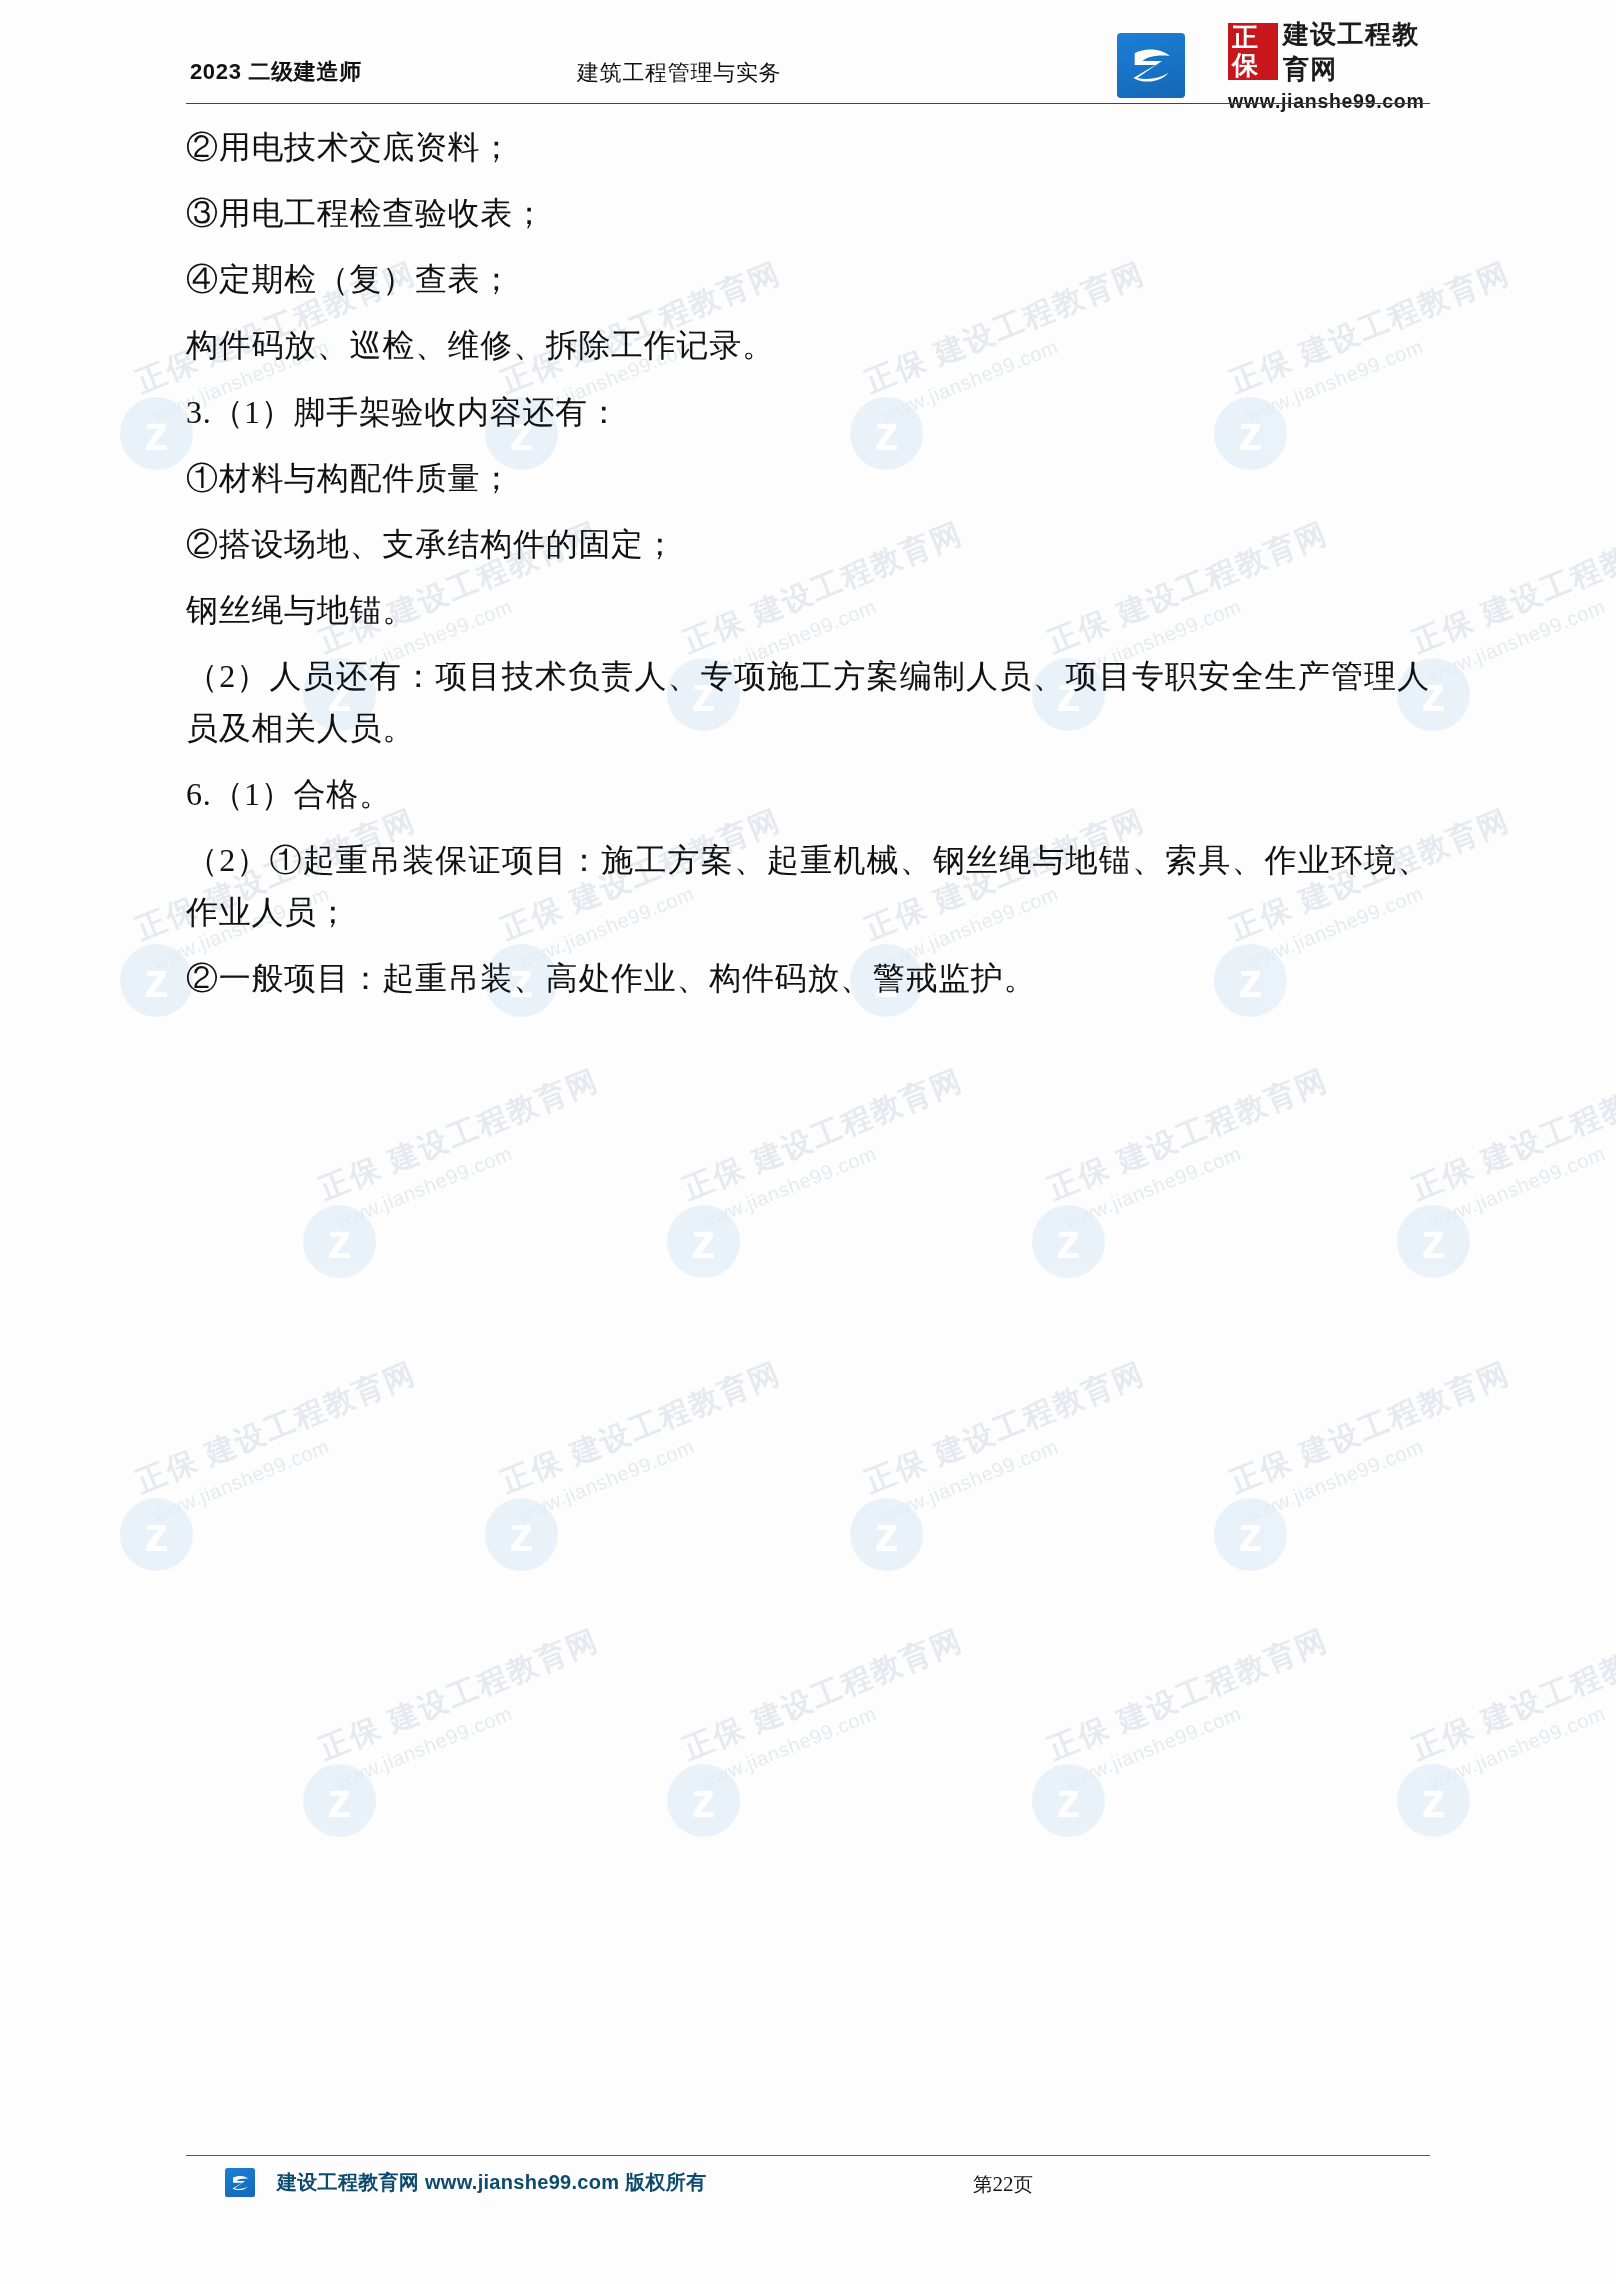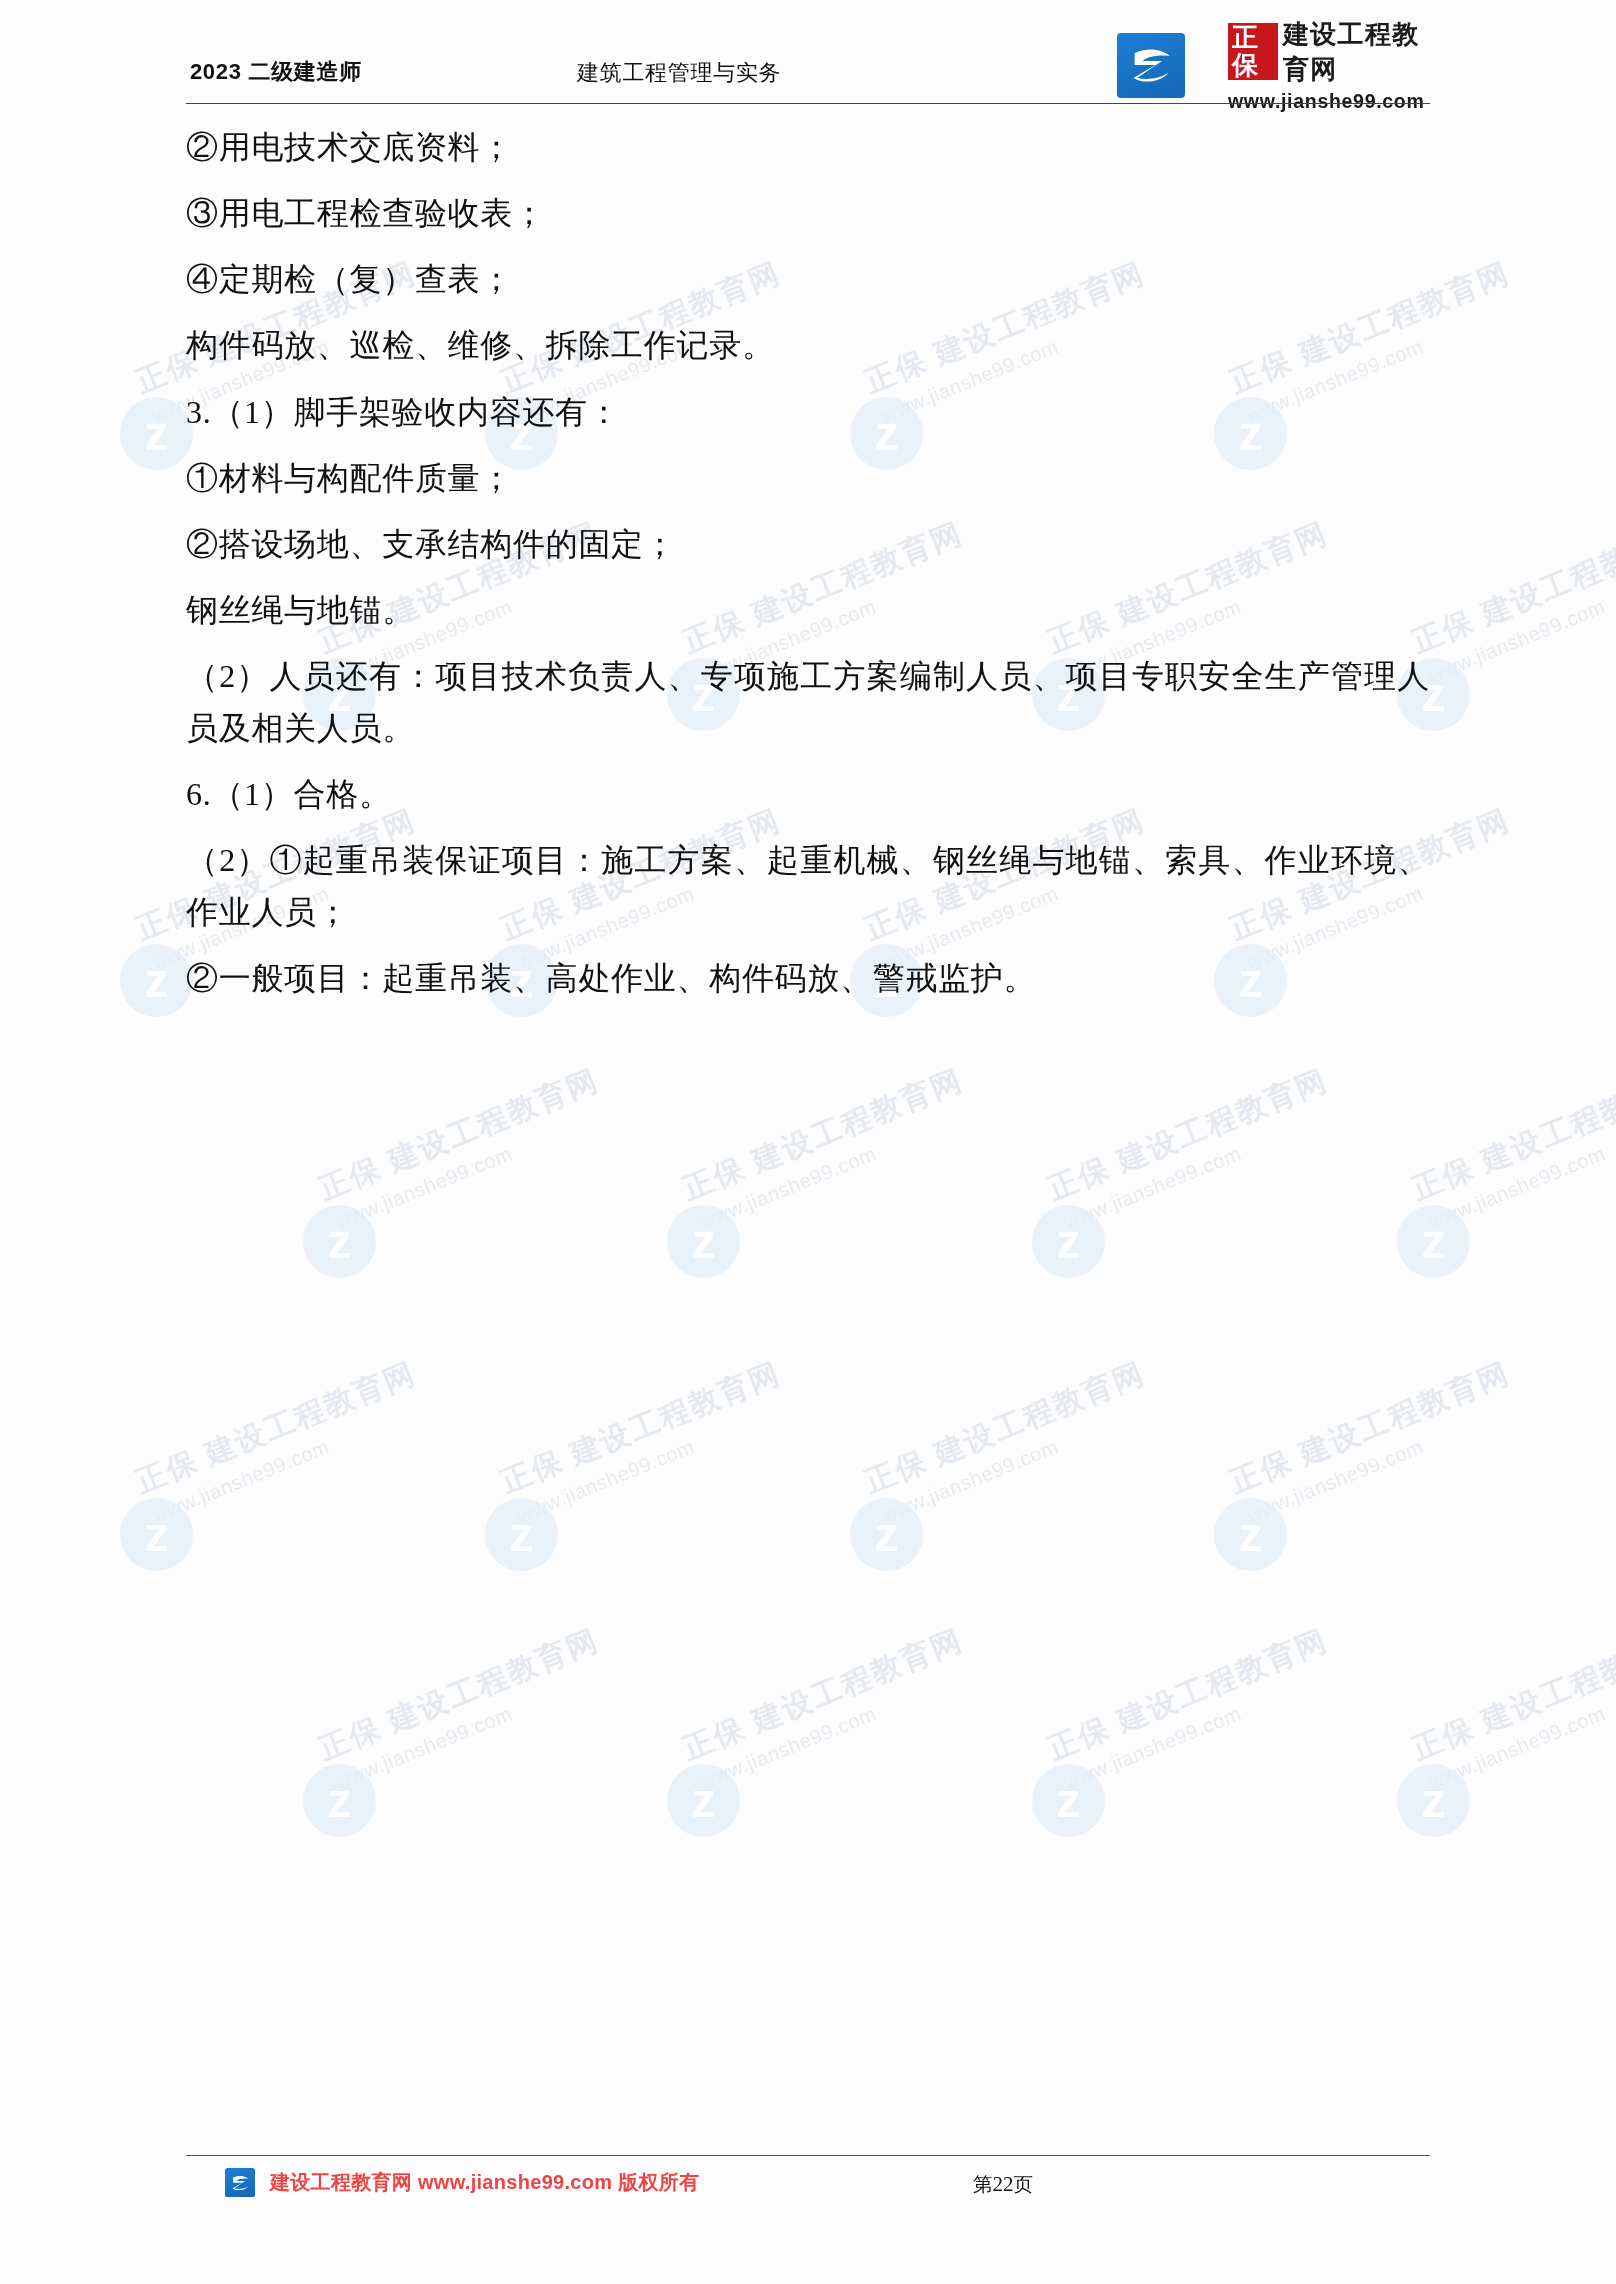--- a/index.html
+++ b/index.html
@@ -207,25 +207,25 @@
     width: 30px;
     height: 29px;
     background: linear-gradient(160deg, #1c7fd6 0%, #1567b5 100%);
     border-radius: 2.6px;
     display: flex;
     align-items: center;
     justify-content: center;
     flex: none;
   }
   .footer-text {
-    margin-left: 15px;
+    margin-left: 22px;
     font-family: "Liberation Sans", sans-serif;
     font-weight: bold;
     font-size: 20px;
-    color: #ef4444;
+    color: #0c4a6e;
     letter-spacing: 0.3px;
   }
   .footer-page {
     position: absolute;
     left: 50%;
     transform: translateX(-50%);
     top: 2.6px;
     margin-left: 195px;
     font-family: "Liberation Serif", serif;
     font-size: 19.5px;

